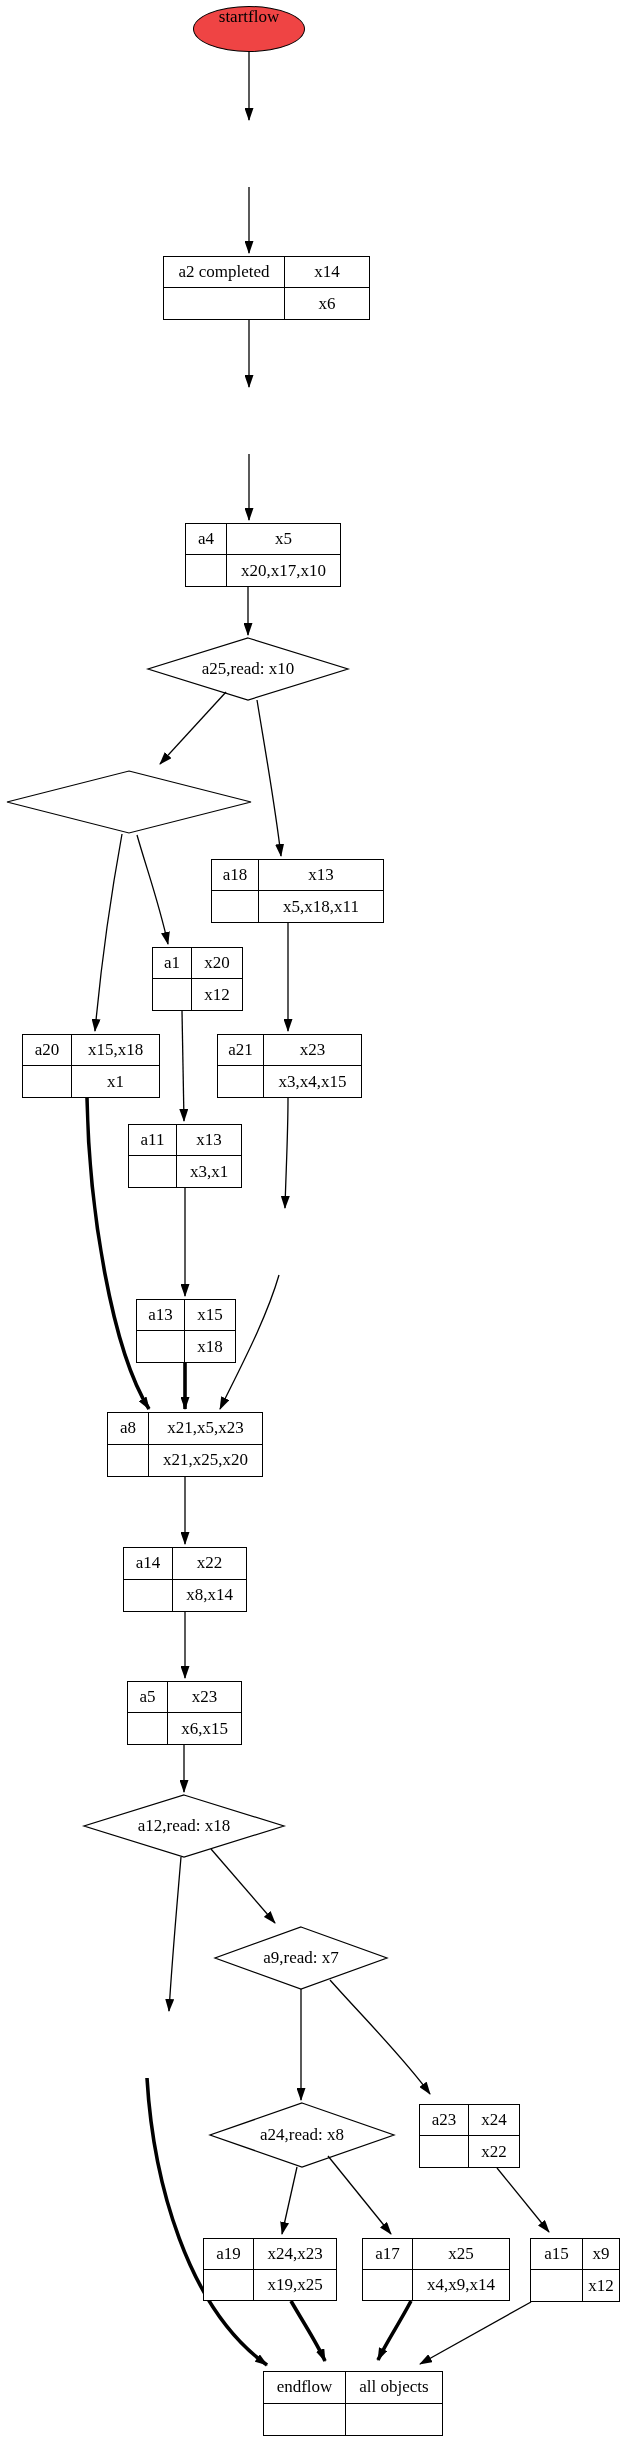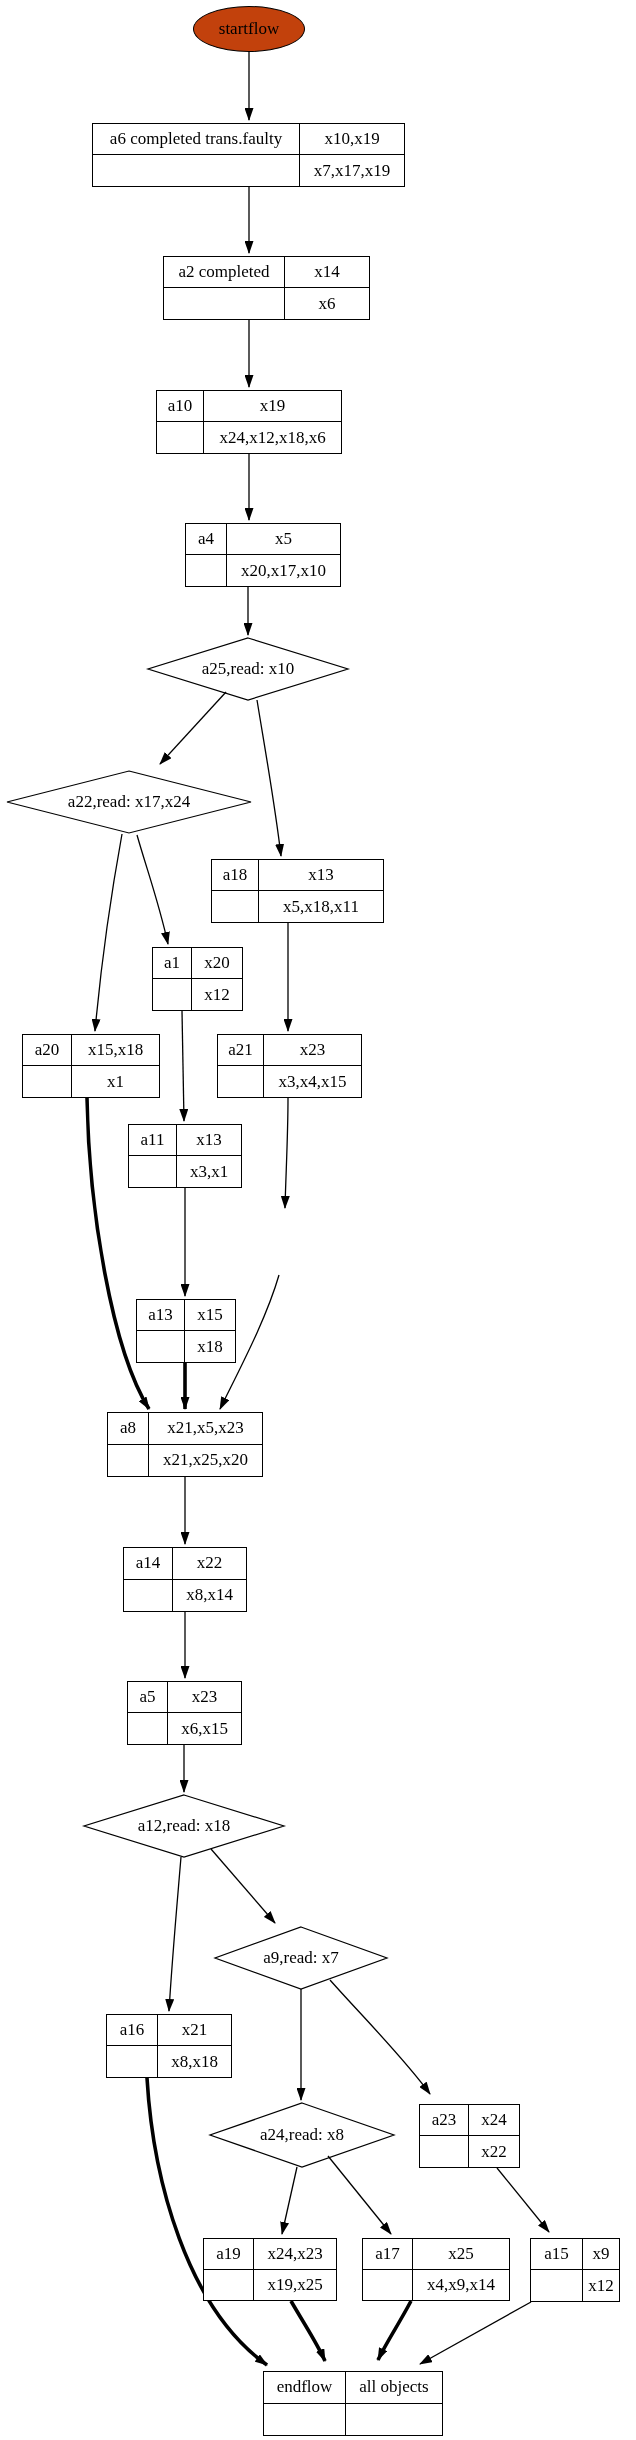--- a/index.html
+++ b/index.html
@@ -10,21 +10,21 @@
   .edge.bold{stroke-width:3.6px;}
   .diamond{fill:none;stroke:#000;stroke-width:1.2px;}
   .rec{position:absolute;box-sizing:border-box;border:1.4px solid #000;background:#fff;
        display:grid;grid-template-columns:var(--c1) 1fr;grid-template-rows:1fr 1fr;}
   .rec>div{display:flex;align-items:center;justify-content:center;box-sizing:border-box;
            white-space:nowrap;overflow:hidden;}
   .rec .tl{border-right:1.2px solid #000;border-bottom:1.2px solid #000;}
   .rec .tr{border-bottom:1.2px solid #000;}
   .rec .bl{border-right:1.2px solid #000;}
   .ellipse{position:absolute;box-sizing:border-box;border:1.3px solid #000;border-radius:50%;
-           background:#c2410c;display:flex;align-items:center;justify-content:center;}
+           background:#ef4444;display:flex;justify-content:center;}
   .dlabel{position:absolute;display:flex;align-items:center;justify-content:center;
           white-space:nowrap;pointer-events:none;}
 </style>
 </head>
 <body>
 
 <div class="canvas">
 
   <svg class="wires" width="636" height="2440">
     <defs>
@@ -68,40 +68,28 @@
     <polygon class="diamond" points="129,771 251,802 129,833 7,802"></polygon>
     <polygon class="diamond" points="184,1795 284,1826 184,1857 84,1826"></polygon>
     <polygon class="diamond" points="301,1927 387,1958 301,1989 215,1958"></polygon>
     <polygon class="diamond" points="302,2103 394,2135 302,2167 210,2135"></polygon>
   </svg>
 
   <div class="ellipse" style="left:193px;top:6px;width:112px;height:46px;">
     <span>startflow</span>
   </div>
 
-  <div class="rec" style="left:92px;top:123px;width:313px;height:64px;--c1:207px">
-    <div class="tl">a6 completed trans.faulty</div>
-    <div class="tr">x10,x19</div>
-    <div class="bl"></div>
-    <div class="br">x7,x17,x19</div>
-  </div>
 
   <div class="rec" style="left:163px;top:256px;width:207px;height:64px;--c1:121px">
     <div class="tl">a2 completed</div>
     <div class="tr">x14</div>
     <div class="bl"></div>
     <div class="br">x6</div>
   </div>
 
-  <div class="rec" style="left:156px;top:390px;width:186px;height:64px;--c1:47px">
-    <div class="tl">a10</div>
-    <div class="tr">x19</div>
-    <div class="bl"></div>
-    <div class="br">x24,x12,x18,x6</div>
-  </div>
 
   <div class="rec" style="left:185px;top:523px;width:156px;height:64px;--c1:41px">
     <div class="tl">a4</div>
     <div class="tr">x5</div>
     <div class="bl"></div>
     <div class="br">x20,x17,x10</div>
   </div>
 
   <div class="rec" style="left:211px;top:859px;width:173px;height:64px;--c1:47px">
     <div class="tl">a18</div>
@@ -160,26 +148,20 @@
     <div class="br">x8,x14</div>
   </div>
 
   <div class="rec" style="left:127px;top:1681px;width:115px;height:64px;--c1:40px">
     <div class="tl">a5</div>
     <div class="tr">x23</div>
     <div class="bl"></div>
     <div class="br">x6,x15</div>
   </div>
 
-  <div class="rec" style="left:106px;top:2014px;width:126px;height:64px;--c1:51px">
-    <div class="tl">a16</div>
-    <div class="tr">x21</div>
-    <div class="bl"></div>
-    <div class="br">x8,x18</div>
-  </div>
 
   <div class="rec" style="left:419px;top:2104px;width:101px;height:64px;--c1:49px">
     <div class="tl">a23</div>
     <div class="tr">x24</div>
     <div class="bl"></div>
     <div class="br">x22</div>
   </div>
 
   <div class="rec" style="left:203px;top:2238px;width:134px;height:63px;--c1:50px">
     <div class="tl">a19</div>
@@ -203,18 +185,17 @@
   </div>
 
   <div class="rec" style="left:263px;top:2371px;width:180px;height:65px;--c1:82px">
     <div class="tl">endflow</div>
     <div class="tr">all objects</div>
     <div class="bl"></div>
     <div class="br"></div>
   </div>
 
   <div class="dlabel" style="left:148px;top:638px;width:200px;height:62px;">a25,read: x10</div>
-  <div class="dlabel" style="left:7px;top:771px;width:244px;height:62px;">a22,read: x17,x24</div>
   <div class="dlabel" style="left:84px;top:1795px;width:200px;height:62px;">a12,read: x18</div>
   <div class="dlabel" style="left:215px;top:1927px;width:172px;height:62px;">a9,read: x7</div>
   <div class="dlabel" style="left:210px;top:2103px;width:184px;height:64px;">a24,read: x8</div>
 
 </div>
 
 </body></html>

